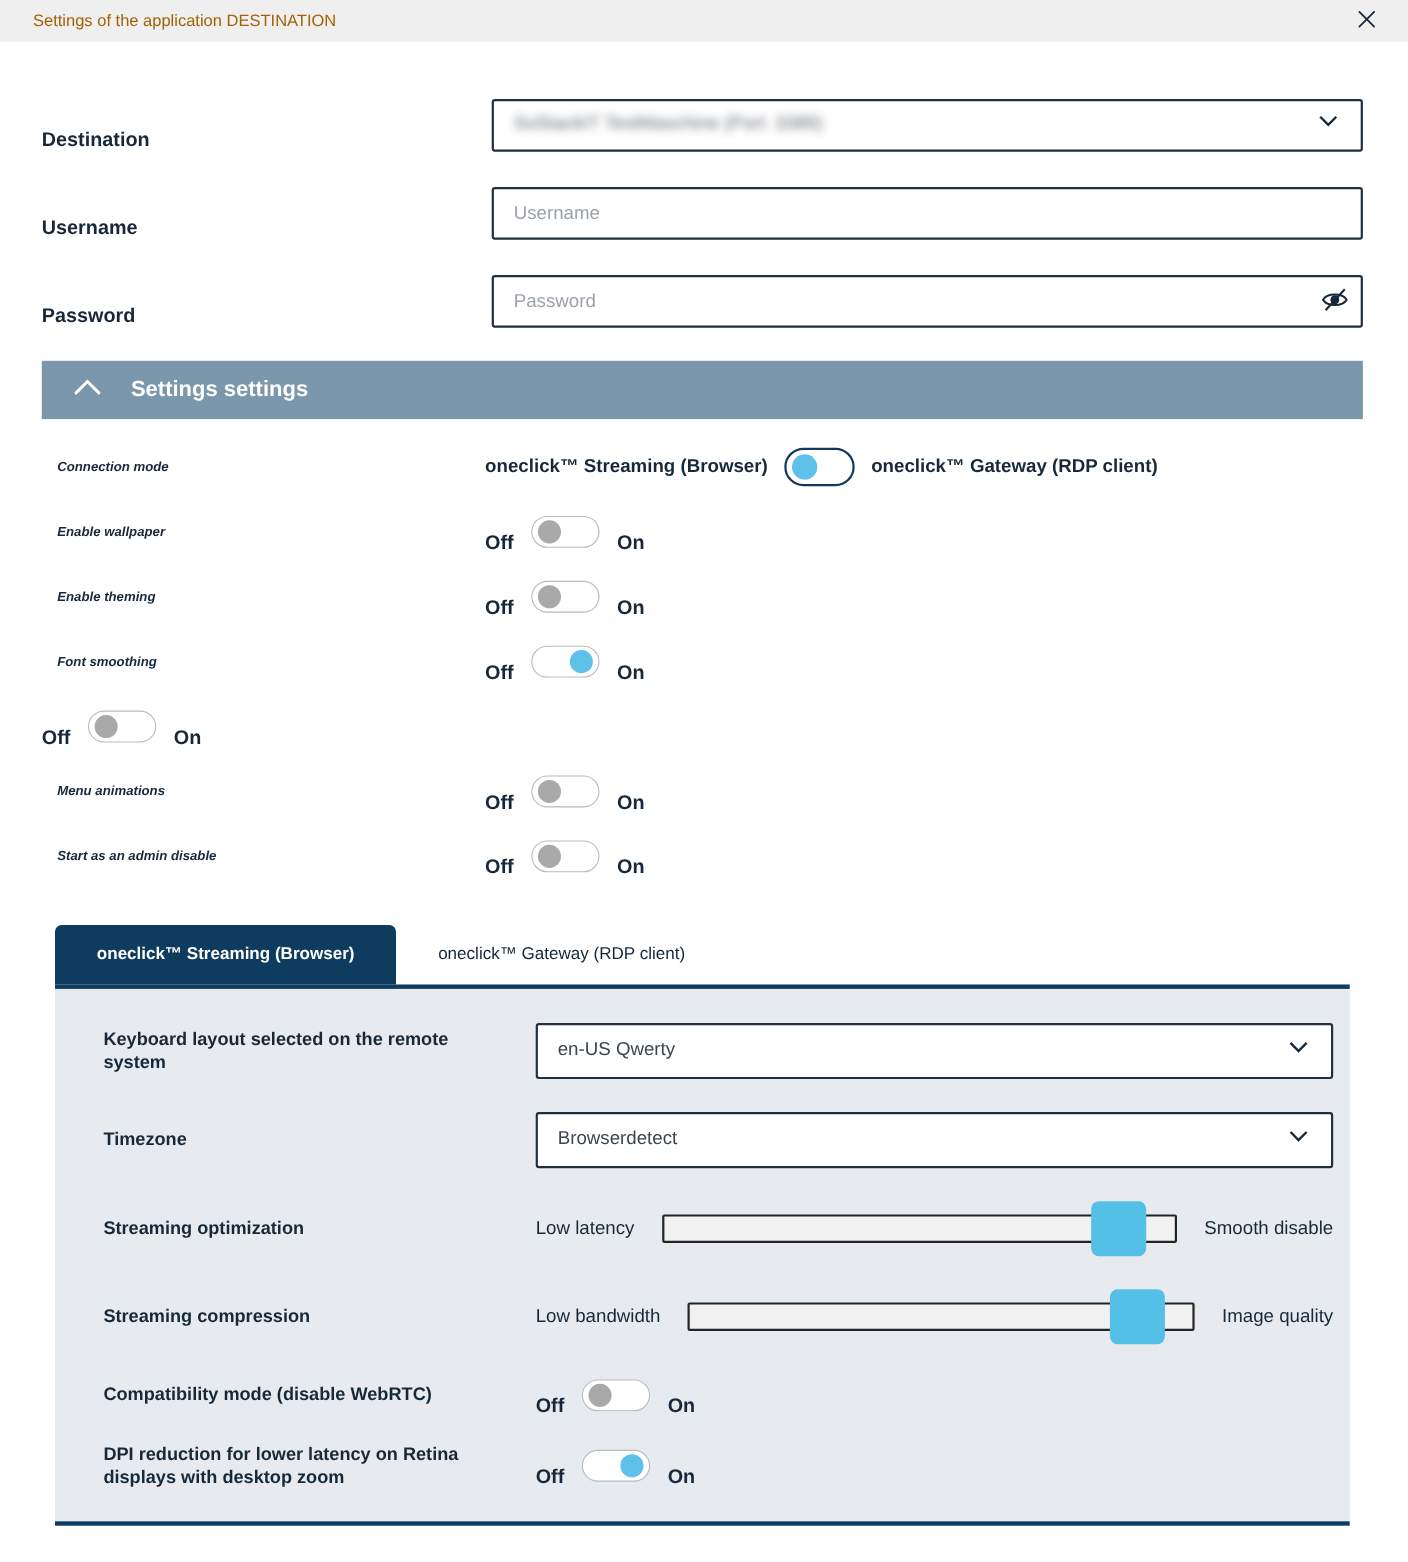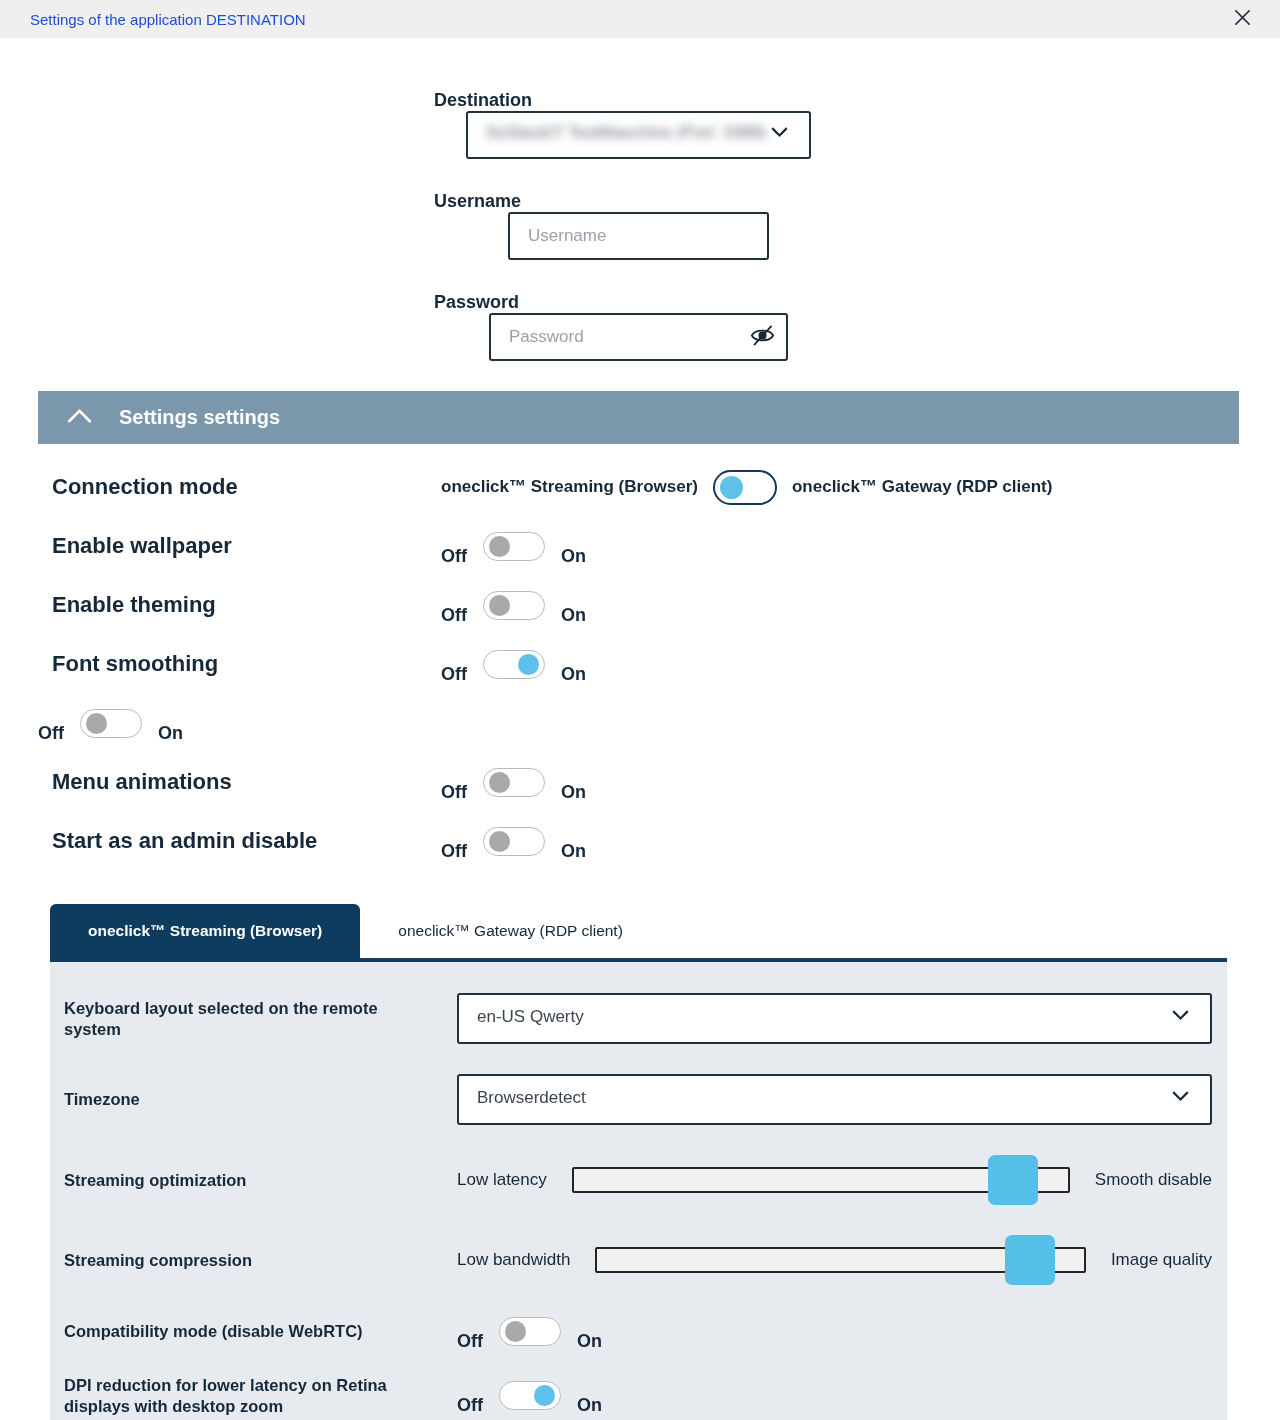--- a/index.html
+++ b/index.html
@@ -2,47 +2,47 @@
 <html><head>
 <meta charset="utf-8">
 <style>
   * { margin:0; padding:0; box-sizing:border-box; }
   html,body { width:1280px; height:1420px; background:#fff;
     font-family:"Liberation Sans", sans-serif; color:#16283a; overflow:hidden; }
 
   
   .titlebar { height:38px; background:#efefef; display:flex; align-items:center;
     justify-content:space-between; padding:0 26px 0 30px; }
-  .titlebar .title { font-size:15px; color:#1d4ed8; font-weight:400; }
+  .titlebar .title { font-size:15px; color:#a16207; font-weight:400; }
   .close-btn { background:none; border:none; cursor:pointer; display:flex; align-items:center; }
 
   
   .content { padding:0 41px 0 38px; }
-  .field-row { display:flex; align-items:center; margin-top:32px;flex-direction:column; }
+  .field-row { display:flex; align-items:flex-end; margin-top:32px; }
   .field-row:first-child { margin-top:52px; }
   .field-label { width:409px; font-size:18px; font-weight:600; color:#16283a; }
   .field-ctrl { flex:1; position:relative; }
   .select-box { height:48px; border:2px solid #20303f; border-radius:3px; background:#fff;
     display:flex; align-items:center; justify-content:space-between; padding:0 16px 4px 18px; cursor:pointer; }
   .select-box .sel-value { font-size:17px; color:#3c4450; }
   .redacted { filter:blur(4px); opacity:.8; color:#5a5a52; }
   .text-input { width:100%; height:48px; border:2px solid #20303f; border-radius:3px;
     font-size:17px; color:#16283a; padding:0 18px; font-family:"Liberation Sans",sans-serif; }
   .text-input::placeholder { color:#9aa1a9; opacity:1; }
   .pw-wrap .text-input { padding-right:56px; }
   .eye-btn { position:absolute; right:12px; top:50%; transform:translateY(-50%);
     background:none; border:none; cursor:pointer; display:flex; }
 
   
   .adv-header { margin-top:30px; height:53px; background:#7b97ab; display:flex;
     align-items:center; padding-left:27px; cursor:pointer; }
   .adv-header .adv-title { color:#fff; font-size:20px; font-weight:700; margin-left:25px; }
 
   .conn-row { display:flex; align-items:center; height:36px; margin-top:25px; }
-  .adv-label { width:403px; padding-left:14px; font-size:22px; font-weight:600; }
+  .adv-label { width:403px; padding-left:14px; font-size:12px; font-weight:600;font-style:italic; }
   .conn-opts { display:flex; align-items:center; gap:15px; font-size:17px; font-weight:600; }
 
   .conn-tgl { position:relative; width:64px; height:35px; background:#fff;
     border:2px solid #11395c; border-radius:18px; cursor:pointer; flex:0 0 auto; }
   .conn-tgl .knob { position:absolute; top:4px; width:23px; height:23px; border-radius:50%; background:#5ec1e9; }
   .conn-tgl.left .knob { left:5px; }
 
   .toggle-row { display:flex; align-items:center; height:36px; margin-top:23px; }
   .tgl-group { display:flex; align-items:center; gap:16px; }
   .onoff { font-size:18px; font-weight:600;margin-top:20px; }
@@ -57,21 +57,21 @@
   .tabs { display:flex; }
   .tab { height:54px; display:flex; align-items:center; justify-content:center;
     padding:0 38px; font-size:15.5px; cursor:pointer; white-space:nowrap; }
   .tab.active { background:#0e3c5e; color:#fff; font-weight:700; border-radius:6px 6px 0 0; }
   .tab.inactive { color:#14273a; font-weight:500; }
 
   .panel { background:#e7ebef; border-top:4px solid #0e3c5e; border-bottom:4px solid #0e3c5e;
     padding:31px 15px 30px 14px; }
   .panel-row { display:flex; align-items:center; }
   .panel-label { width:393px; padding-right:32px; font-size:16.5px; font-weight:600;
-    line-height:1.25; color:#15293b; }
+    line-height:1.25; color:#15293b;margin-left:30px; }
   .panel-ctrl { flex:1; position:relative; }
   .panel .select-box { height:51px; }
   .mt30 { margin-top:30px; } .mt28 { margin-top:28px; } .mt26 { margin-top:26px; }
 
   .slider-ctrl { display:flex; align-items:center; gap:25px; height:50px; }
   .slider-endlabel { font-size:17px; color:#15293b; white-space:nowrap; }
   .slider-track { flex:1; position:relative; height:26px; background:#f1f1f1;
     border:2px solid #242424; border-radius:2px; cursor:pointer; }
   .slider-thumb { position:absolute; top:50%; width:50px; height:50px;
     transform:translate(-50%,-50%); background:#54c0e8; border-radius:7px; cursor:grab; }

